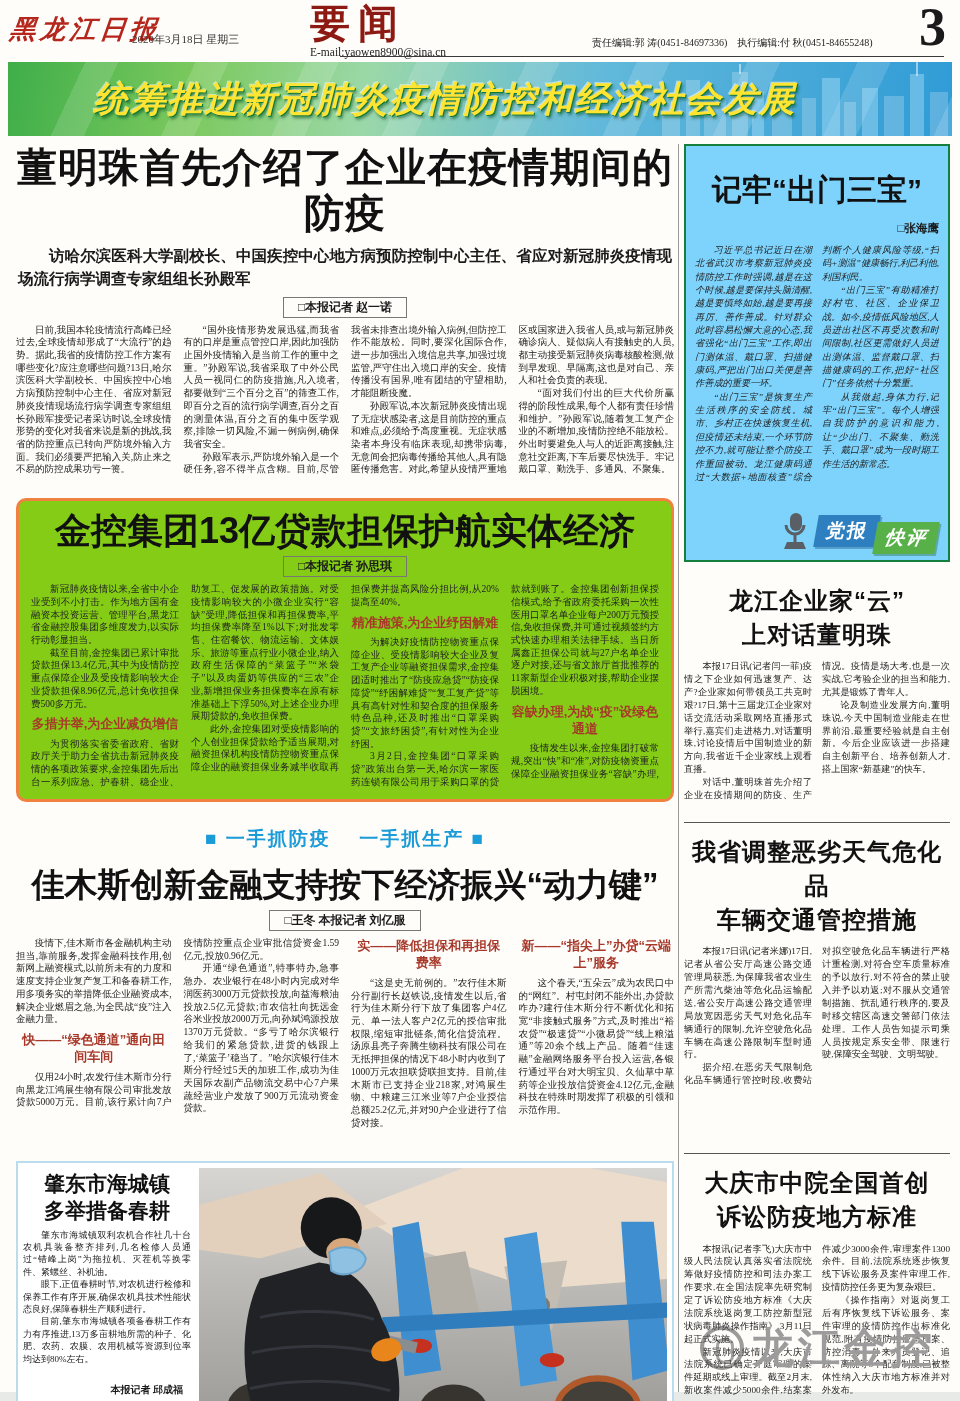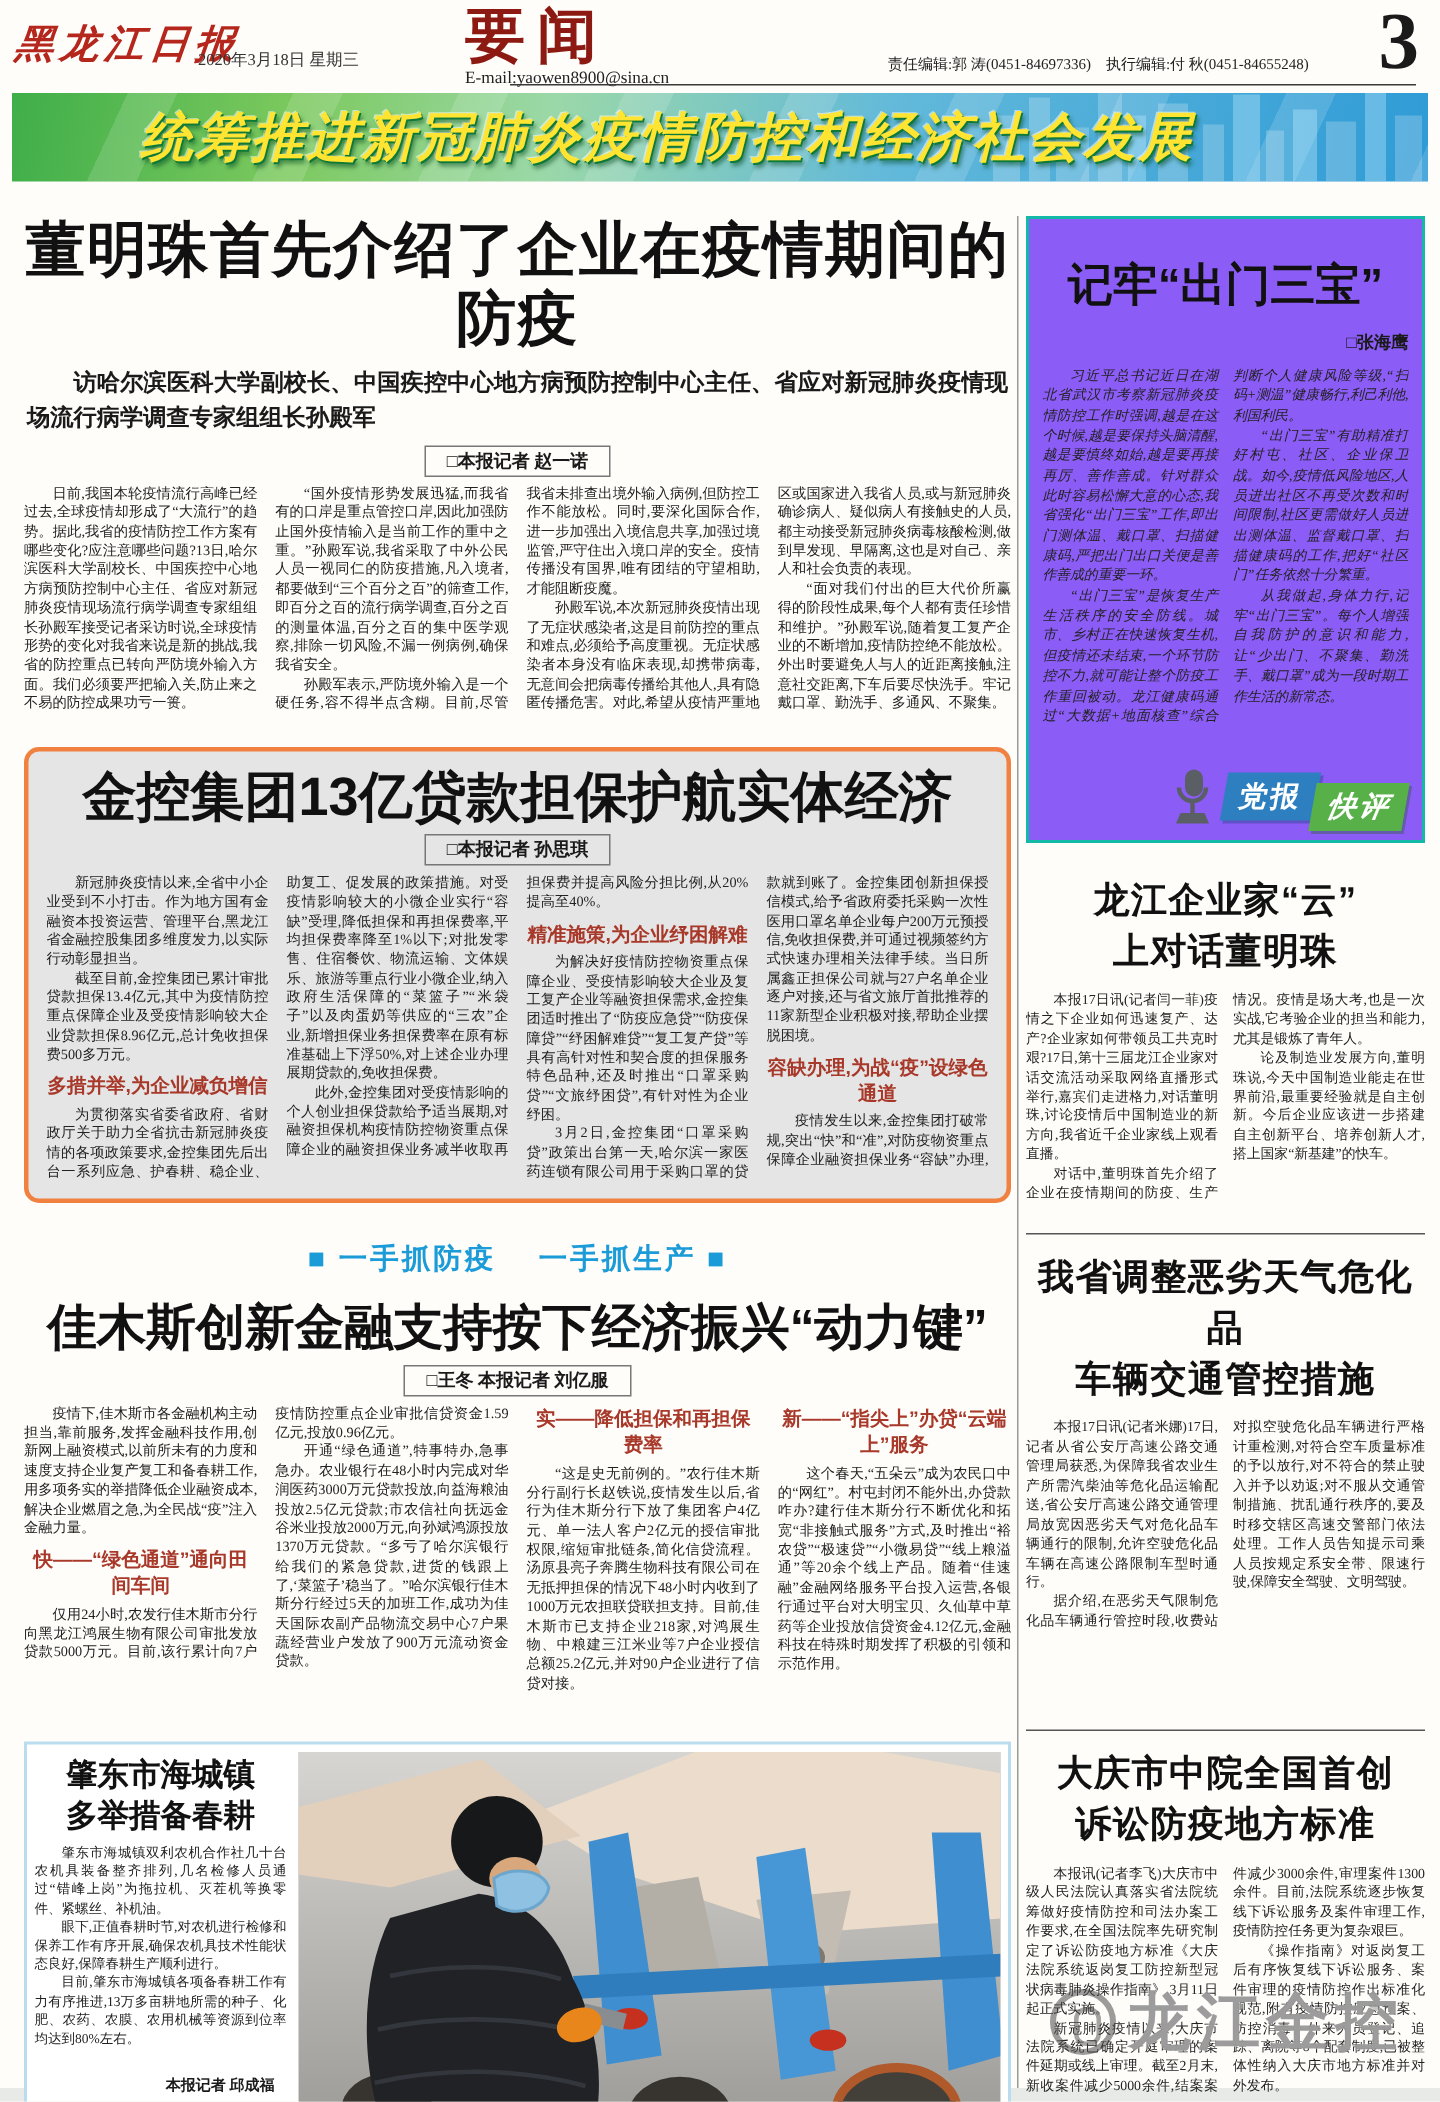--- a/index.html
+++ b/index.html
@@ -18,21 +18,21 @@
     color:#b5271d; letter-spacing:4px; transform:skewX(-6deg); }
   .date-line { position:absolute; left:132px; top:32px; font-size:11px; color:#333; }
   .center-block { position:absolute; left:310px; top:2px; width:340px; text-align:left; }
   .section-title { font-size:40px; font-weight:bold; color:#8c1a12; letter-spacing:8px; line-height:1.1; }
   .email-line { font-size:11.5px; color:#222; margin-top:0px; }
   .editors-line { position:absolute; left:592px; top:36px; font-size:10px; color:#222; width:330px; }
   .page-number { position:absolute; right:14px; top:-4px; font-size:54px; font-weight:bold; font-family:"Liberation Serif",serif; }
   .header-rule { position:absolute; left:340px; right:16px; top:56px; border-top:1.5px solid #3a3a3a; }
 
   
-  .banner { position:absolute; left:8px; right:8px; top:62px; height:59px; overflow:hidden;
+  .banner { position:absolute; left:8px; right:8px; top:62px; height:74px; overflow:hidden;
     background:linear-gradient(100deg,#3fae49 0%,#7cc95e 20%,#9bd8a8 38%,#62b9da 62%,#2f9bd6 100%); }
   .banner::before { content:""; position:absolute; inset:0;
     background:repeating-linear-gradient(115deg, rgba(255,255,255,0) 0 70px, rgba(255,255,255,.14) 70px 100px); }
   .banner-text { position:absolute; left:0; right:70px; top:50%; transform:translateY(-50%);
     text-align:center; font-family:"Liberation Sans",sans-serif; font-weight:900; font-style:italic;
     font-size:35px; letter-spacing:2px; color:#ffe432;
     text-shadow:1px 1px 0 #0e7a3a, 2px 3px 3px rgba(0,70,30,.55), -1px -1px 0 rgba(255,255,255,.55); }
   .skyline { position:absolute; right:0; bottom:0; height:74px; }
 
   
@@ -43,21 +43,21 @@
     text-indent:2em; text-align:justify; margin:0 2px 6px 2px; }
   .byline-row { text-align:center; margin:2px 0 6px 0; }
   .byline-row span { display:inline-block; border:1px solid #777; padding:1px 14px; font-size:12px; font-weight:bold; }
   .body-cols { text-align:justify; overflow:hidden; color:#222; }
   .body-cols .para { margin:0; text-indent:2em; }
   .body-cols .subhead { font-family:"Liberation Sans",sans-serif; font-weight:bold; color:#a8392a;
     text-align:center; font-size:13px; margin:5px 0; text-indent:0; }
   .cols4 { column-count:4; column-gap:12px; font-size:9.5px; line-height:1.34; }
   .body1 { height:166px; }
 
-  .orange-box { border:3px solid #f18140; border-radius:10px; padding:8px 12px 10px 12px; margin-top:8px; background:#e5e5e5; }
+  .orange-box { border:3px solid #f18140; border-radius:10px; padding:8px 12px 10px 12px; margin-top:8px; background:#84cc16; }
   .h2-headline { font-size:36px; margin:2px 0 6px 0; line-height:1.1; }
   .body2 { height:206px; }
 
   .kicker-row { display:flex; align-items:center; gap:10px; margin:12px 30px 2px 30px;flex-direction:column; }
   .kicker-row .kline { flex:1; border-top:2px solid #1b9bd7; }
   .kicker-text { color:#1b9bd7; font-family:"Liberation Sans",sans-serif; font-weight:900; font-size:19px; letter-spacing:2px; }
   .h3-headline { font-size:33px; margin:2px 0 6px 0; line-height:1.15; }
   .body3 { height:216px; }
 
   
@@ -69,21 +69,21 @@
   .zd-reporter { text-align:right; font-size:10px; font-weight:bold; margin:2px 8px 4px 0; }
   .zd-stamp { color:#cf1f1f; font-family:"Liberation Sans",sans-serif; font-weight:900; font-size:15px;
     letter-spacing:1px; margin:2px 0 2px 2px; }
   .photo { flex:1; position:relative; overflow:hidden; background:#b9b6b0; }
   .photo svg { position:absolute; inset:0; width:100%; height:100%; }
 
   
   .rail { position:absolute; left:684px; top:144px; width:266px; }
   .v-rule { position:absolute; left:678px; top:144px; height:1248px; border-left:1px solid #9a9a9a; }
 
-  .jilao-box { border:2px solid #14b8a6; background:#8b5cf6; padding:8px 9px 6px 9px; }
+  .jilao-box { border:2px solid #15803d; background:#7dd3fc; padding:8px 9px 6px 9px; }
   .jl-headline { font-size:30px; margin:16px 0 10px 0; letter-spacing:0; }
   .jl-byline { text-align:right; font-size:11.5px; font-weight:bold; margin-bottom:8px; }
   .jl-body { column-count:2; column-gap:10px; font-size:9.2px; font-style:italic; line-height:1.45;
     height:258px; overflow:hidden; text-align:justify; }
   .jl-body .para { margin:0; text-indent:2em; }
   .badge-row { display:flex; justify-content:flex-end; align-items:center; margin:8px 2px 2px 0; height:42px; }
   .badge-mic { margin-right:4px; }
   .badge-tag { font-family:"Liberation Sans",sans-serif; font-weight:900; color:#fff; font-size:19px;
     padding:3px 10px; transform:skewX(-10deg); letter-spacing:2px; }
   .badge-blue { background:#2e7fc0; box-shadow:2px 2px 0 rgba(20,60,110,.35); }

